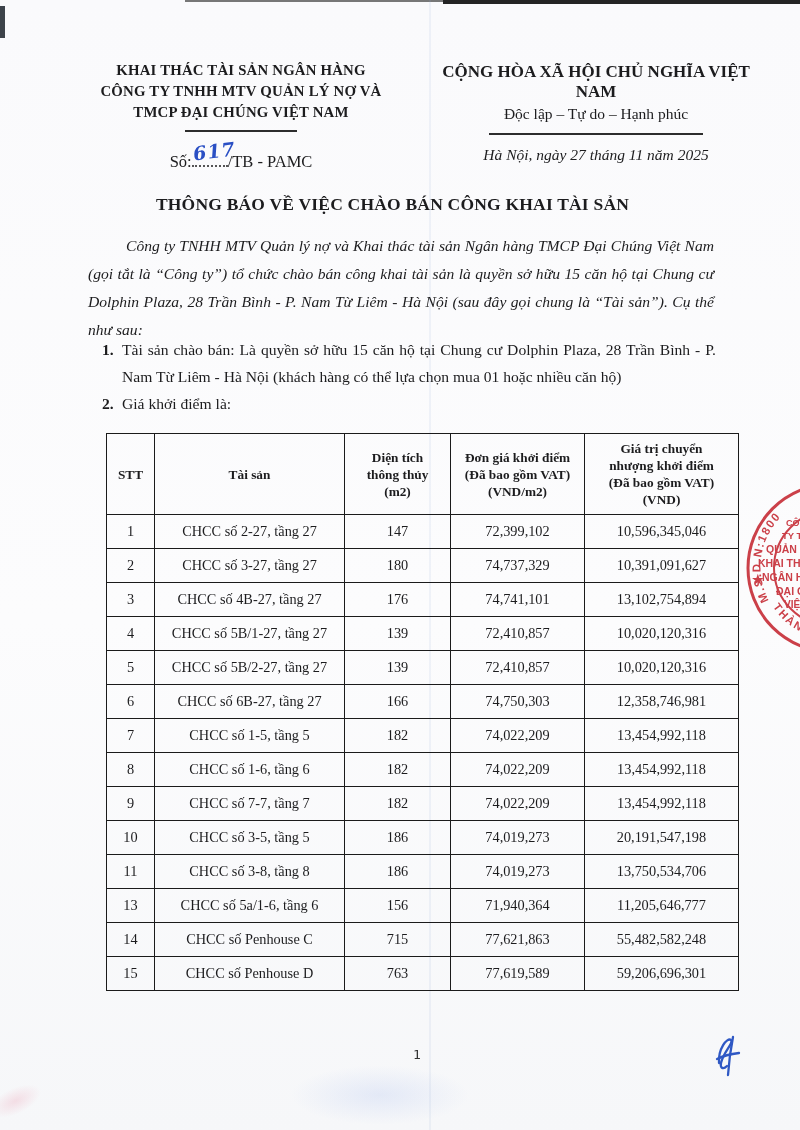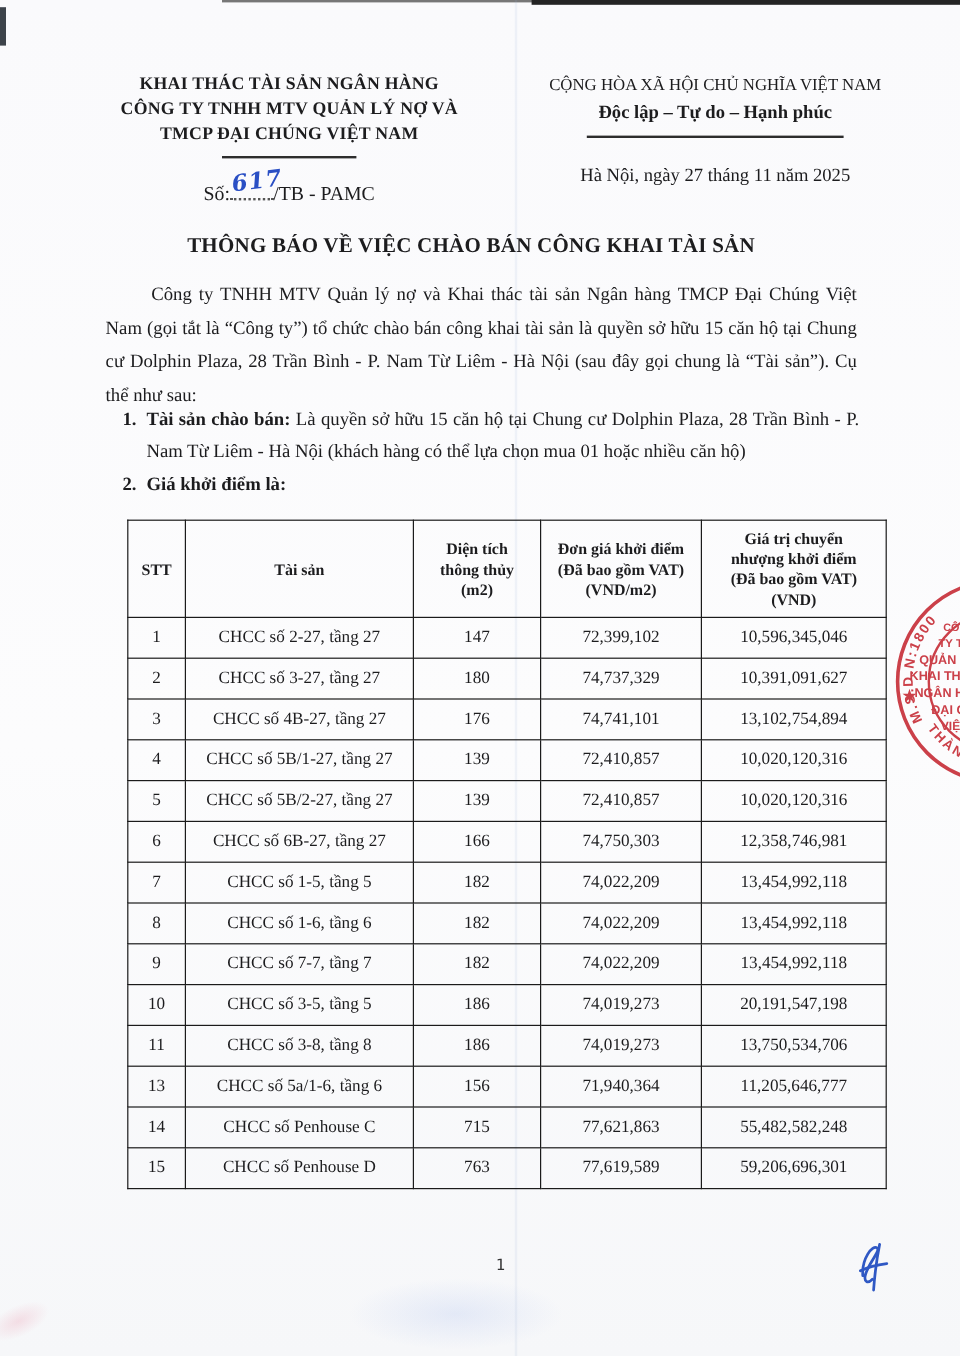--- a/index.html
+++ b/index.html
@@ -25,34 +25,34 @@
   .hdr-right { position:absolute; top:62px; left:420px; width:352px; text-align:center; }
   .company-line  { font-weight:bold; font-size:14.8px; line-height:21px; letter-spacing:0.2px; }
   .hdr-rule-l { width:112px; border-top:2px solid #2d2d2d; margin:7px auto 0; }
   .hdr-rule-r { width:214px; border-top:2px solid #2d2d2d; margin:8px auto 0; }
   .doc-number { margin-top:17px; font-size:16.5px; }
   .dot-leader { position:relative; display:inline-block; width:36px; height:16px;
                 border-bottom:2px dotted #555; vertical-align:baseline; }
   .hand-number { position:absolute; left:1px; top:-9px; display:inline-block;
                  font-family:"DejaVu Serif", serif; font-style:italic; font-weight:bold;
                  font-size:19px; color:#2a4fc4; letter-spacing:1px; transform:rotate(-7deg); }
-  .national-line1 { font-weight:normal; font-size:14px; line-height:20px; }
-  .national-line2 { font-weight:bold; font-size:15.5px; line-height:22px; margin-top:1px; }
-  .date-line { margin-top:23px; font-size:15.5px; }
+  .national-line1 { font-weight:bold; font-size:17px; line-height:20px; }
+  .national-line2 { font-weight:normal; font-size:15.5px; line-height:22px; margin-top:1px; }
+  .date-line { margin-top:11px; font-style:italic; font-size:15.5px; }
 
   
   .doc-title { position:absolute; top:194px; left:0; width:785px; text-align:center;
                font-weight:bold; font-size:17.5px; letter-spacing:0.2px; }
   .intro { position:absolute; top:232px; left:88px; width:626px;
-           font-size:15.6px; line-height:28px; text-align:justify; text-indent:38px; margin:0; }
+           font-size:15.6px; line-height:28px; text-align:justify; text-indent:38px; margin:0;font-style:italic; }
   .list  { position:absolute; top:337px; left:102px; width:614px; }
   .list-item { position:relative; padding-left:20px; font-size:15.6px; line-height:26.5px; text-align:justify; }
   .list-item + .list-item { margin-top:1px; }
   .item-number { position:absolute; left:0; top:0; font-weight:bold; }
-  .item-label  { font-weight:bold; }
+  .item-label  { font-weight:normal; }
 
   
   .asset-table { position:absolute; top:433px; left:106px; width:632px;
                  border-collapse:collapse; table-layout:fixed; }
   .asset-table th, .asset-table td { border:1px solid #1b1b1b; text-align:center; vertical-align:middle; }
   .asset-table th { font-size:13.3px; line-height:17px; font-weight:bold; white-space:pre-line; height:76px; padding:2px 3px; }
   .asset-table td { font-size:14.3px; height:33px; padding:0 4px; }
 
   
   .page-number { position:absolute; top:1047px; left:407px; width:20px; text-align:center;

